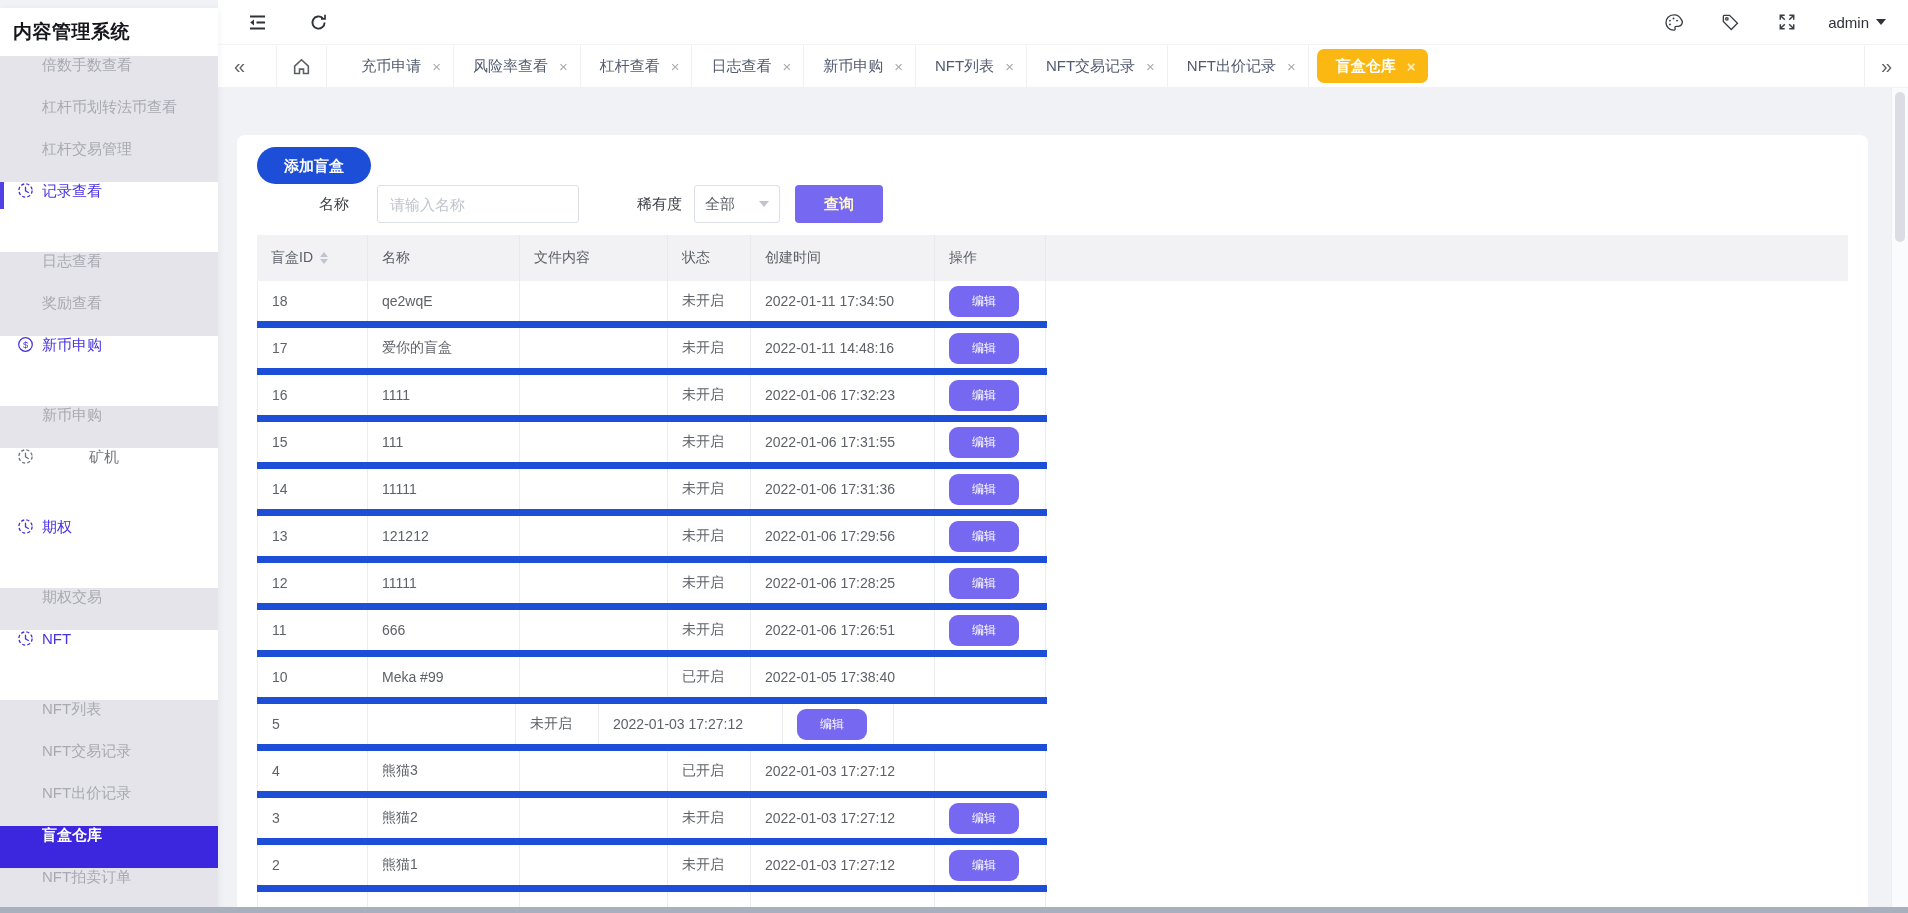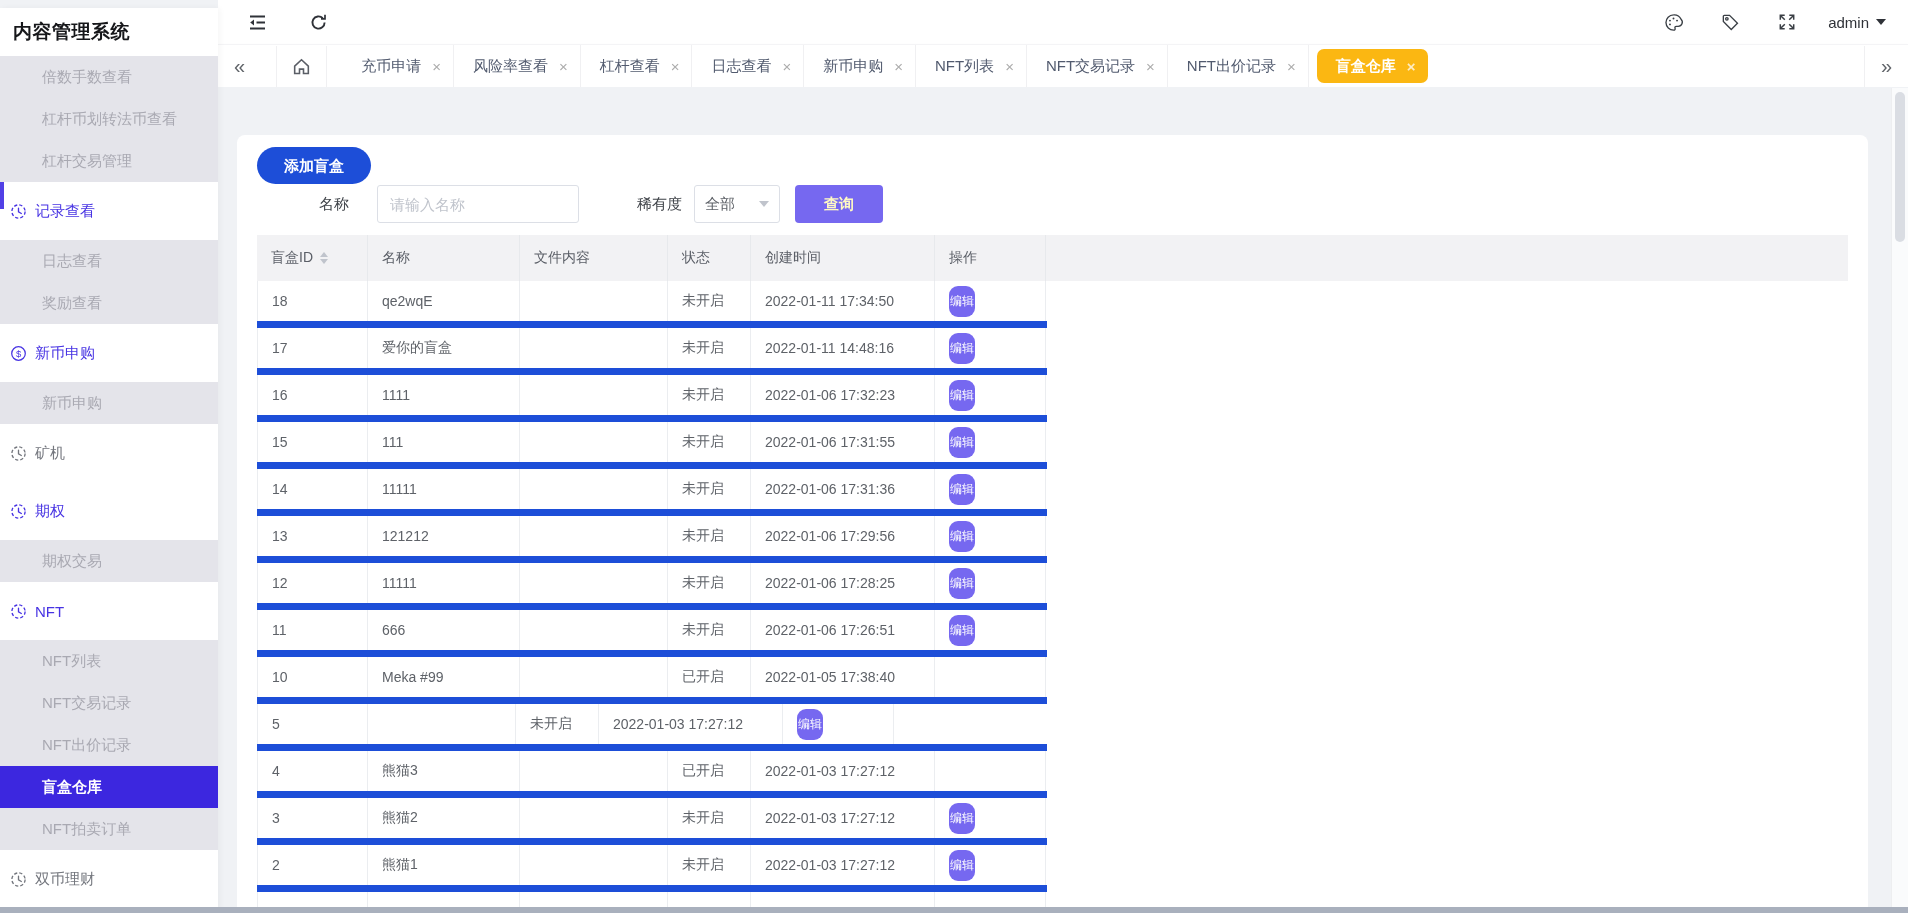--- a/index.html
+++ b/index.html
@@ -1,27 +1,27 @@
 <!DOCTYPE html>
 <html><head>
 <meta charset="utf-8">
 <style>
   * { margin:0; padding:0; box-sizing:border-box; }
   html,body { width:1908px; height:913px; overflow:hidden; font-family:"Liberation Sans","DejaVu Sans",sans-serif; background:#F0F2F5; }
 
   
   .sidebar { position:absolute; left:0; top:8px; width:218px; height:100%; background:#fff; z-index:10; box-shadow:2px 0 6px rgba(0,0,0,.04); }
   .logo { height:48px; line-height:48px; padding-left:13px; font-size:19px; font-weight:bold; color:#16171A; letter-spacing:.5px; background:#fff; }
-  .menu-item { display:flex; align-items:center; font-size:15px; cursor:pointer; }
+  .menu-item { display:flex; align-items:flex-start; font-size:15px; cursor:pointer; }
   .menu-item.sub { height:42px; background:#E4E4EA; color:#A9A9B2; padding-left:42px; }
   .menu-item.sub.active { background:#3C27DF; color:#fff; font-weight:600; }
-  .menu-item.top { height:58px; background:#fff; padding-left:10px; }
+  .menu-item.top { height:70px; background:#fff; padding-left:17px; }
   .menu-item.top .mi-icon { display:inline-flex; width:17px; height:17px; margin-right:8px; }
   .tone-purple { color:#4733E3; }
-  .tone-gray { color:#73767D; }
+  .tone-gray { color:#73767D;gap:47px; }
   .side-indicator { position:absolute; left:0; top:174px; width:4px; height:27px; background:#5140E6; }
 
   
   .main { position:absolute; left:218px; top:0; right:0; bottom:0; }
 
   .navbar { height:44px; background:#fff; display:flex; align-items:center; justify-content:space-between; padding:0 22px 0 29px; }
   .nav-left { display:flex; align-items:center; gap:40px; }
   .nav-right { display:flex; align-items:center; }
   .nav-icon { display:inline-flex; width:21px; height:21px; cursor:pointer; }
   .nav-right .nav-icon { margin-left:36px; }
@@ -59,21 +59,21 @@
   .sort { display:inline-flex; flex-direction:column; margin-left:7px; }
   .sort i { width:0; height:0; border:4px solid transparent; display:block; }
   .sort .up { border-bottom:5px solid #C0C4CC; margin-bottom:2px; }
   .sort .down { border-top:5px solid #C0C4CC; }
 
   .tbody { width:790px; }
   .trow { display:flex; height:47px; border-bottom:7px solid #1d4ed8; }
   .cell { display:flex; align-items:center; padding-left:14px; font-size:14px; color:#5E6268; border-right:1px solid #EBEDF0; overflow:hidden; }
   .cell:first-child { border-left:1px solid #EBEDF0; }
   .trow.partial { height:19px; border-bottom:none; }
-  .edit-btn { background:#7668F0; color:#fff; border:none; border-radius:9px; font-size:12px; padding:7px 1px; cursor:pointer; font-family:inherit; }
+  .edit-btn { background:#7668F0; color:#fff; border:none; border-radius:9px; font-size:12px; padding:7px 23px; cursor:pointer; font-family:inherit; }
 
   
   .vscroll { position:absolute; right:0; top:88px; bottom:6px; width:17px; background:#FAFBFC; border-left:1px solid #EDEEF0; z-index:40; }
   .vscroll-thumb { position:absolute; top:4px; right:3px; width:10px; height:150px; background:#DADDE3; border-radius:5px; }
   .hscroll { position:absolute; left:0; right:0; bottom:0; height:6px; background:#A9B0BD; z-index:60; }
 
   svg { display:block; }
 </style>
 </head>
 <body>

